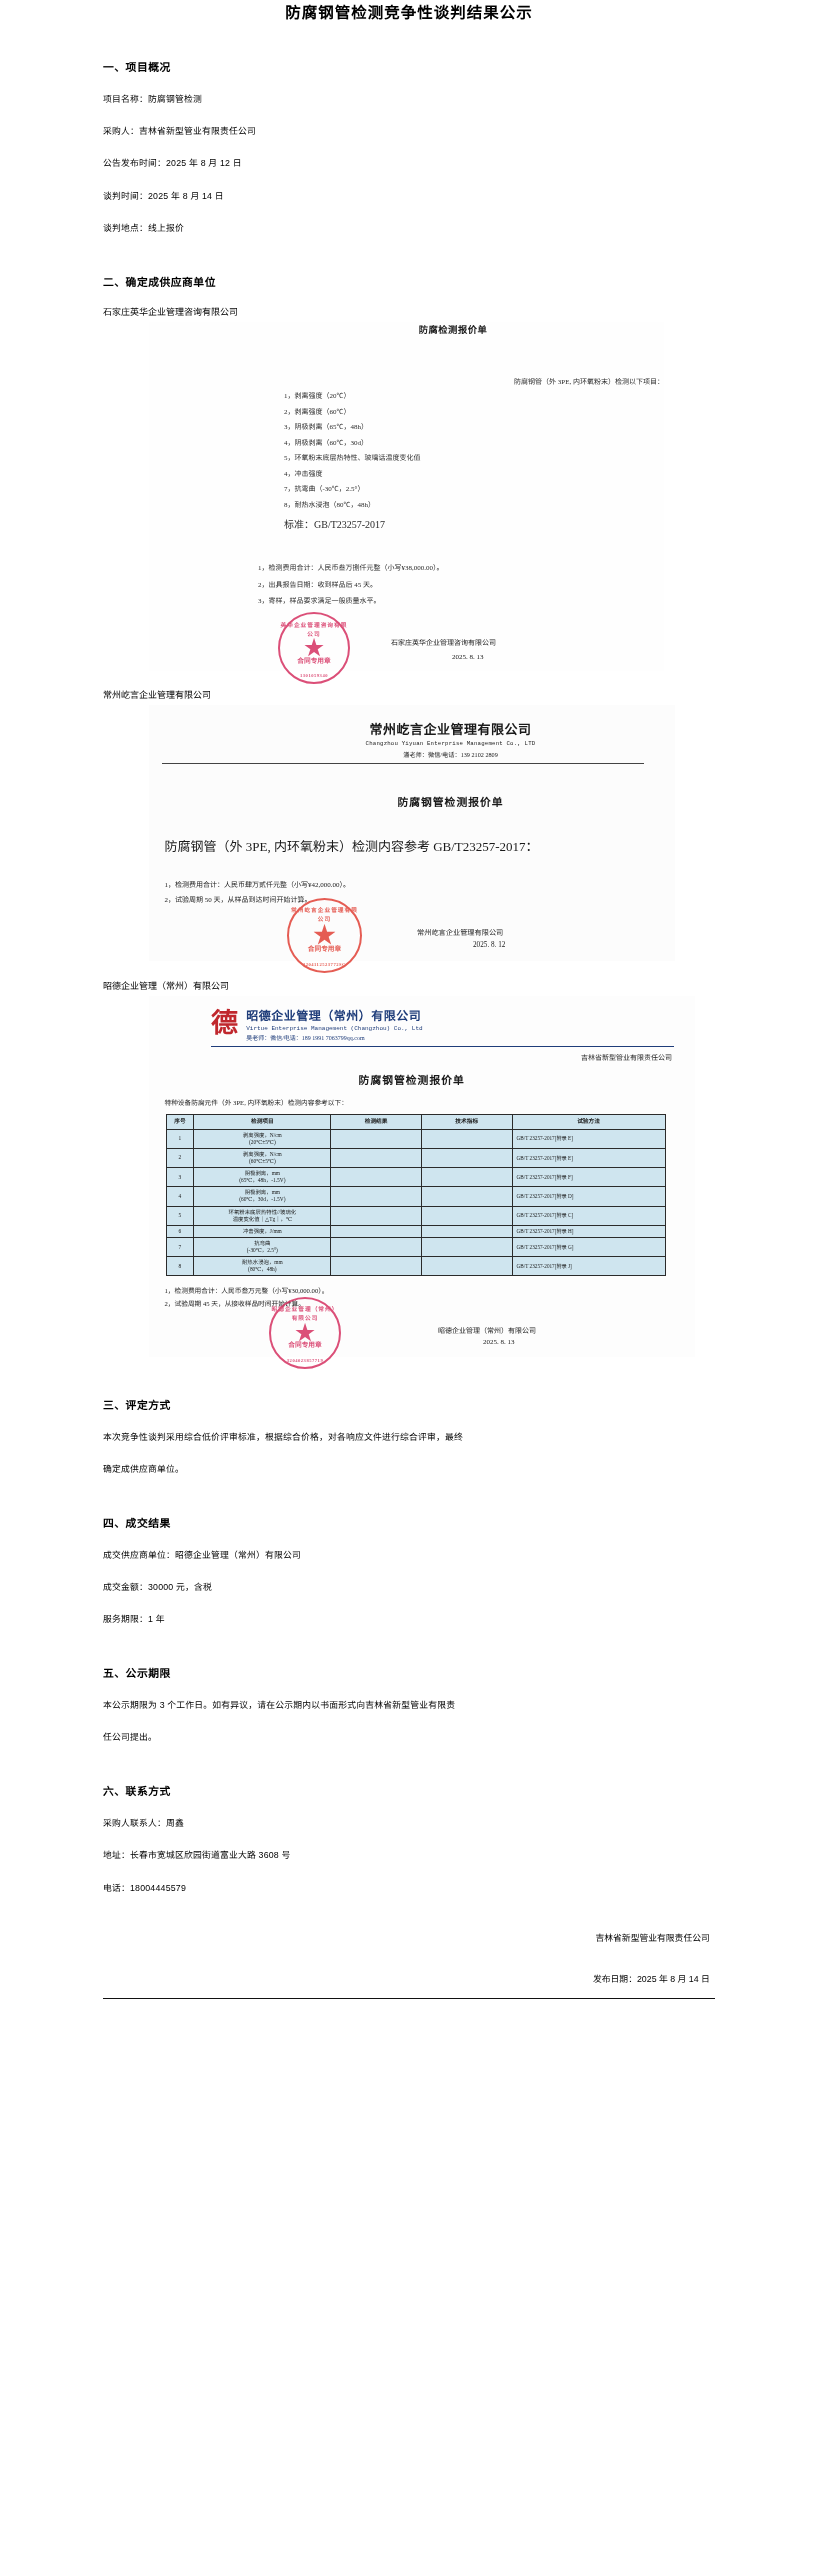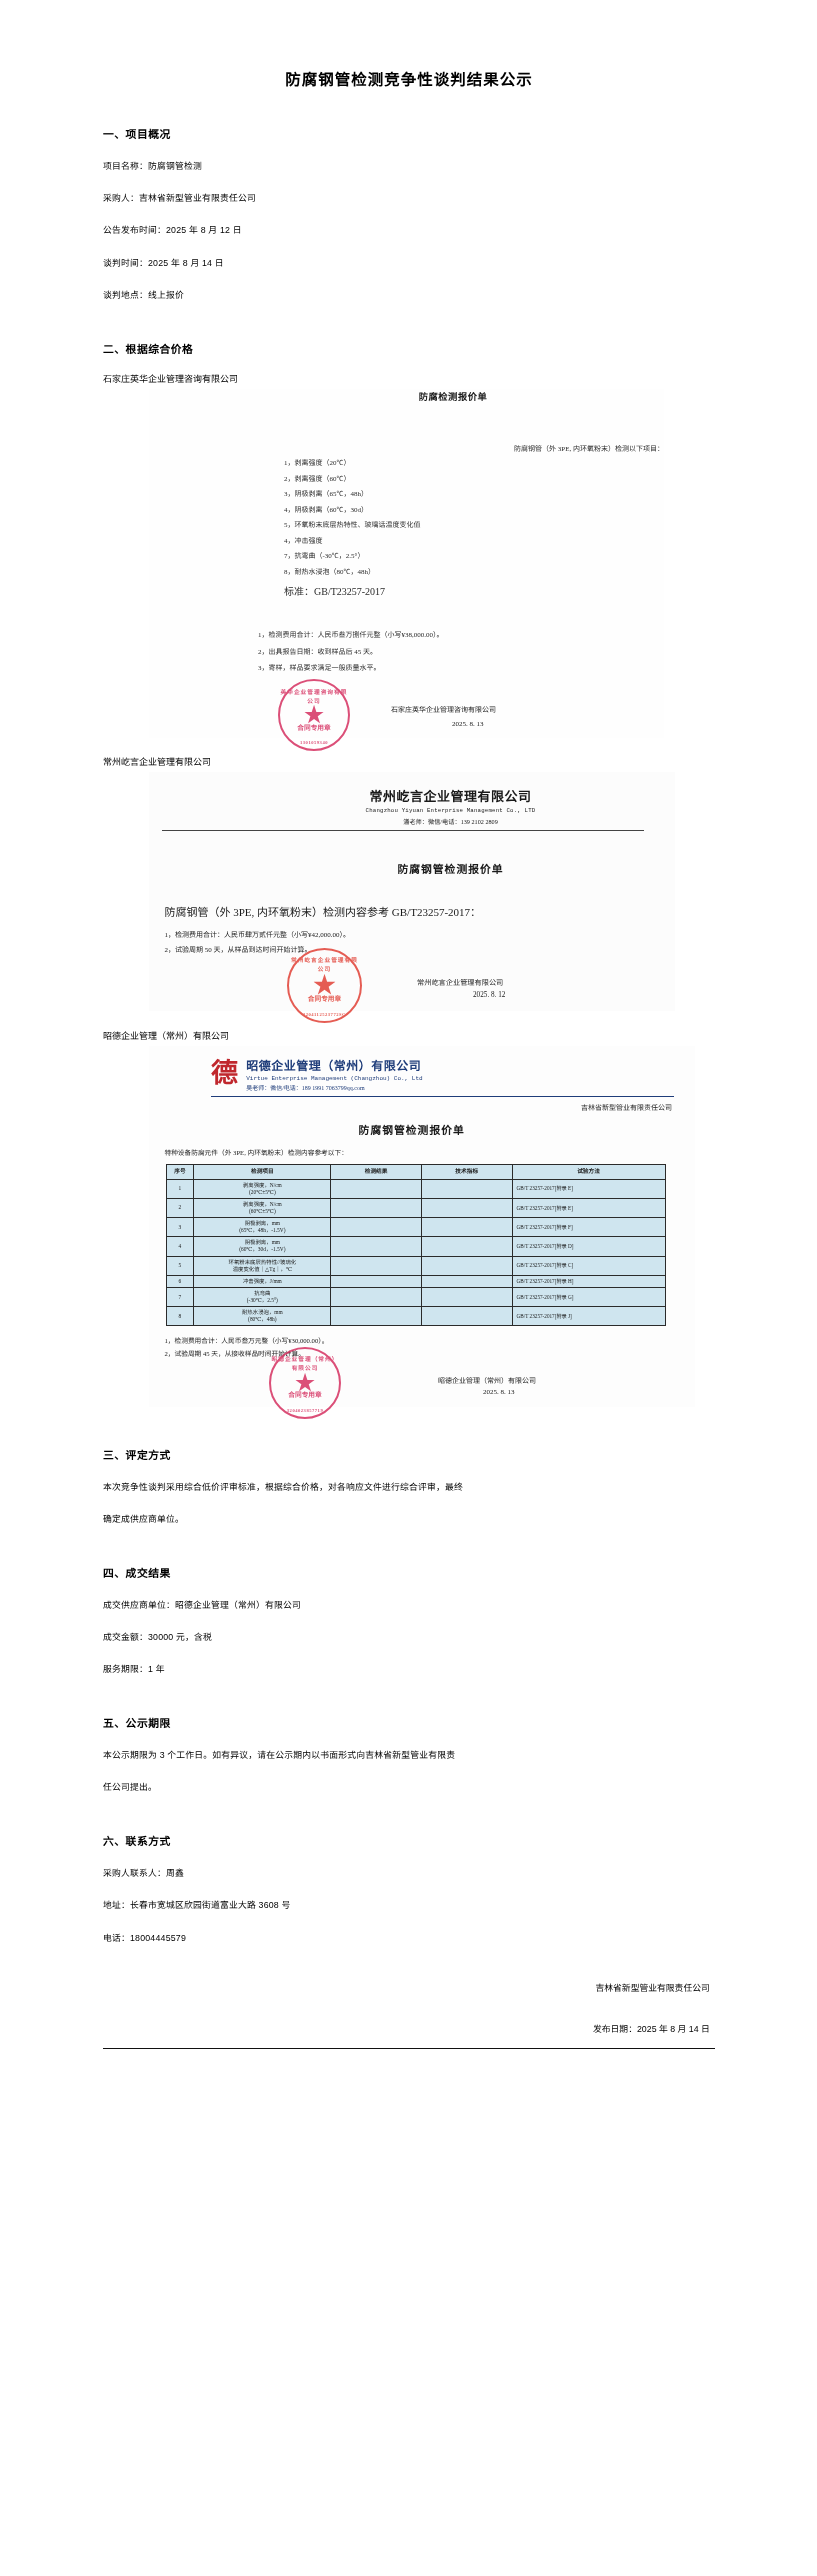--- a/index.html
+++ b/index.html
@@ -20,21 +20,20 @@
     background: #fff;
     box-sizing: border-box;
     padding: 0;
     overflow: hidden;
   }
   .doc-title {
     text-align: center;
     font-size: 15.5px;
     font-weight: bold;
     letter-spacing: 1px;
-    padding-top: 67px;
     padding-bottom: 0;
     font-family: "Liberation Sans", "DejaVu Sans", sans-serif;
   }
   .body-wrap {
     padding-left: 103px;
     padding-right: 103px;
     padding-top: 36px;
   }
   h2.section {
     font-size: 10.8px;
@@ -151,23 +150,23 @@
   .scan2 .q-title {
     text-align: center;
     font-size: 10.8px;
     font-weight: bold;
     letter-spacing: 1px;
     margin: 29px 0 27px 0;
     padding-left: 77px;
     font-family: "Liberation Sans", "DejaVu Sans", sans-serif;
   }
   .scan2 .q-lead {
-    font-size: 11px;
+    font-size: 13px;
     padding-left: 15.5px;
-    margin-bottom: 10px;
+    margin-bottom: 24px;
   }
   .scan2 ol.notes {
     list-style: none;
     margin: 0;
     padding: 0 0 0 15.5px;
     font-size: 7px;
   }
   .scan2 ol.notes li { margin-bottom: 4.6px; }
   .scan2 .sign-block {
     margin-top: 23px;
@@ -343,21 +342,21 @@
 
     <h2 class="section">一、项目概况</h2>
     <p class="para">项目名称：防腐钢管检测</p>
     <p class="para">采购人：吉林省新型管业有限责任公司</p>
     <p class="para">公告发布时间：2025 年 8 月 12 日</p>
     <p class="para">谈判时间：2025 年 8 月 14 日</p>
     <p class="para">谈判地点：线上报价</p>
 
     <div class="sec-gap"></div>
 
-    <h2 class="section">二、根据综合价格</h2>
+    <h2 class="section">二、确定成供应商单位</h2>
 
     <p class="supplier-name">石家庄英华企业管理咨询有限公司</p>
 
     <div class="scan scan1">
       <div class="q-title">防腐检测报价单</div>
       <div class="q-lead">防腐钢管（外 3PE, 内环氧粉末）检测以下项目：</div>
       <ol class="items">
         <li>1，剥离强度（20℃）</li>
         <li>2，剥离强度（60℃）</li>
         <li>3，阴极剥离（65℃，48h）</li>

